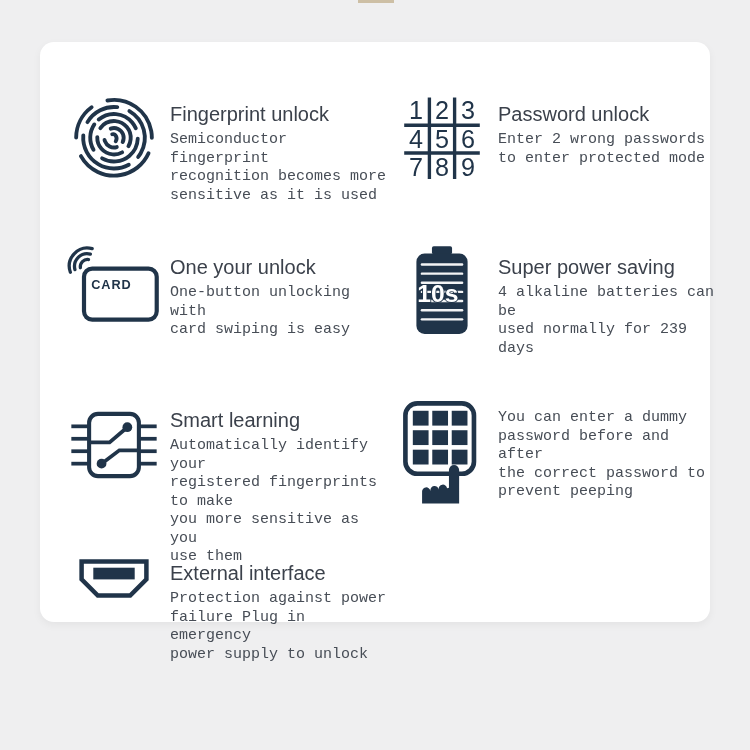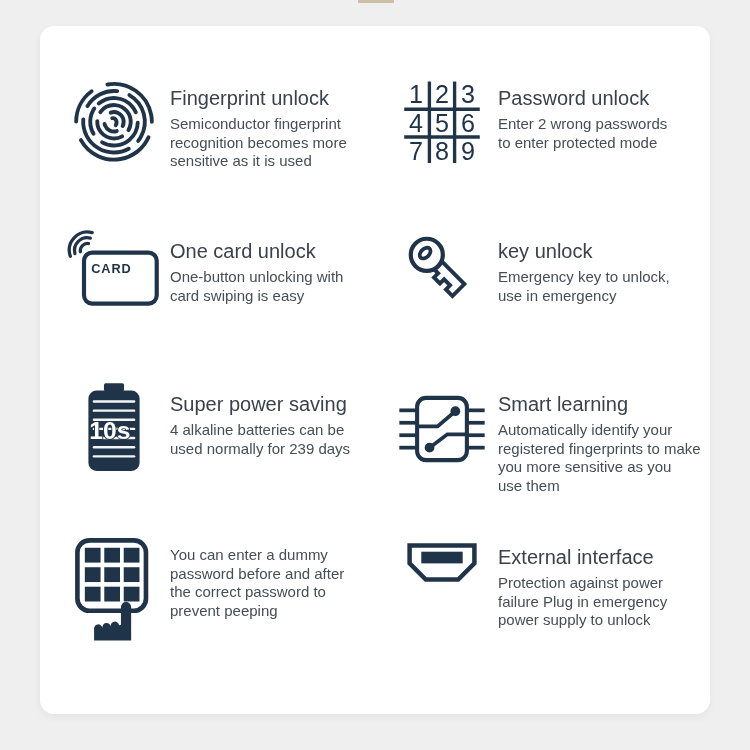--- a/index.html
+++ b/index.html
@@ -1,26 +1,26 @@
 <!DOCTYPE html>
 <html><head>
 <meta charset="utf-8">
 <style>
   html,body{margin:0;padding:0;width:750px;height:750px;background:#efeff0;
     font-family:"Liberation Sans",sans-serif;overflow:hidden;position:relative;}
   .top-strip{position:absolute;left:358px;top:0;width:36px;height:3px;background:#cdbfa5;}
-  .card{position:absolute;left:40px;top:26px;width:670px;height:688px;background:#ffffff;
+  .card{position:absolute;left:40px;top:42px;width:670px;height:580px;background:#ffffff;
     border-radius:14px;box-shadow:0 3px 8px rgba(0,0,0,0.05);}
   .grid{display:grid;grid-template-columns:328px 328px;grid-auto-rows:153px;padding:44px 0 0 24px;}
   .feature{display:flex;align-items:flex-start;}
   .icon-box{flex:0 0 100px;width:100px;display:flex;justify-content:center;margin-right:6px;}
   .icon-box svg{display:block;}
   .text{padding-top:17px;}
   .title{font-size:20px;line-height:22px;color:#3b414b;margin:0 0 6px 0;}
-  .desc{font-size:15px;line-height:18.5px;color:#474d56;white-space:pre-line;}
+  .desc{font-size:15px;line-height:18.5px;color:#474d56;white-space:pre-line;font-family:Liberation Mono, monospace;}
   
   .mt-fp{margin-top:6px}.mt-num{margin-top:9px}.mt-card{margin-top:6px}.mt-key{margin-top:9px}
   .mt-bat{margin-top:5px}.mt-chip{margin-top:13px}.mt-pad{margin-top:6px}.mt-hdmi{margin-top:11px}
   svg text{font-family:"Liberation Sans",sans-serif;}
 </style>
 </head>
 <body>
 
 <div class="top-strip"></div>
 
@@ -83,42 +83,26 @@
           <rect x="22" y="26" width="80" height="56" rx="9" fill="none" stroke="#203449" stroke-width="4.6"></rect>
           <text x="30" y="48" font-size="14" font-weight="bold" letter-spacing="1" fill="#203449">CARD</text>
           <g fill="none" stroke="#203449" stroke-width="3.6" stroke-linecap="round">
             <path d="M18,25 A8,8 0 0 1 27,16"></path>
             <path d="M12,27 A14,14 0 0 1 29,10"></path>
             <path d="M7,30 A20,20 0 0 1 31,4"></path>
           </g>
         </svg>
       </div>
       <div class="text">
-        <div class="title">One card unlock</div>
+        <div class="title">One your unlock</div>
         <div class="desc">One-button unlocking with
 card swiping is easy</div>
       </div>
     </div>
 
-    <div class="feature">
-      <div class="icon-box mt-key">
-        <svg width="76" height="76" viewBox="0 0 90 90">
-          <circle cx="27" cy="27" r="19" fill="none" stroke="#203449" stroke-width="5"></circle>
-          <ellipse cx="25" cy="25" rx="7.5" ry="5" transform="rotate(-45 25 25)" fill="none" stroke="#203449" stroke-width="4.4"></ellipse>
-          <g transform="rotate(45 27 27)">
-            <path d="M46,20 H83 V40 H72 V33 H62 V40 H52 V33 H46 Z" fill="none" stroke="#203449" stroke-width="4.6" stroke-linejoin="miter"></path>
-          </g>
-        </svg>
-      </div>
-      <div class="text">
-        <div class="title">key unlock</div>
-        <div class="desc">Emergency key to unlock,
-use in emergency</div>
-      </div>
-    </div>
 
     <div class="feature">
       <div class="icon-box mt-bat">
         <svg width="64" height="94" viewBox="0 0 70 102">
           <rect x="24" y="2" width="22" height="9" rx="2" fill="#203449"></rect>
           <rect x="7" y="10" width="56" height="88" rx="9" fill="#203449"></rect>
           <g stroke="#ffffff" stroke-width="2.6" stroke-linecap="round" opacity="0.95">
             <line x1="13" y1="22" x2="57" y2="22"></line>
             <line x1="13" y1="32" x2="57" y2="32"></line>
             <line x1="13" y1="42" x2="57" y2="42"></line>

